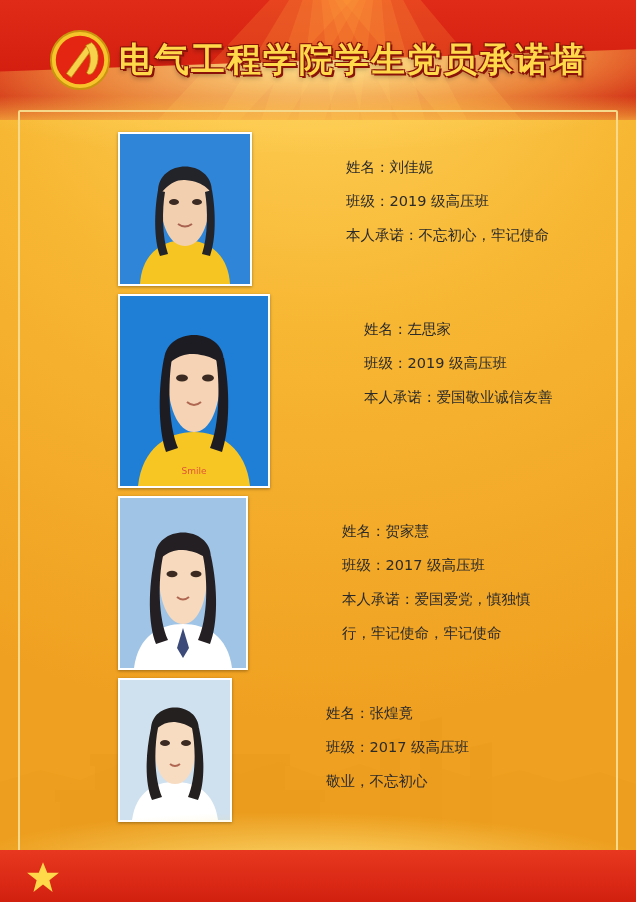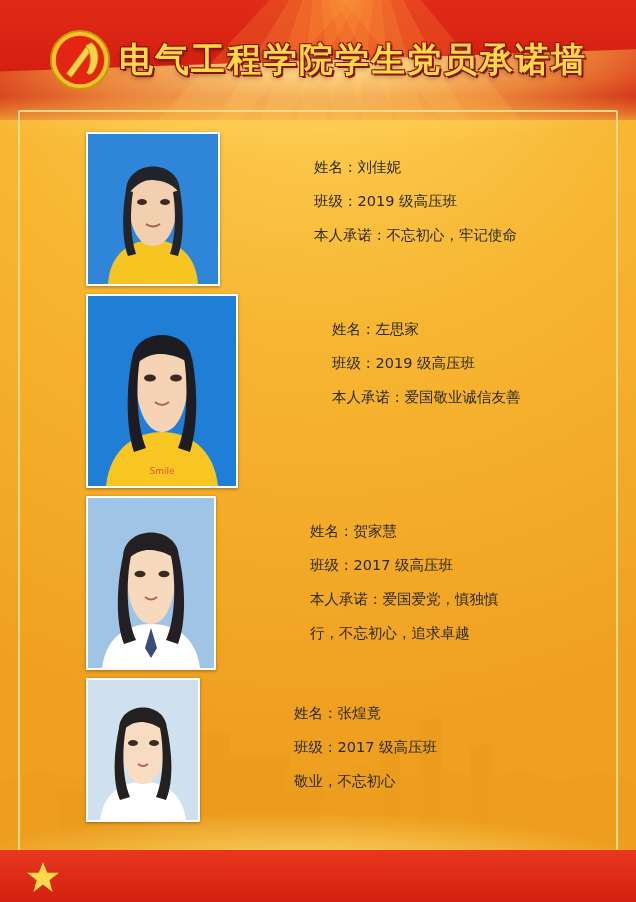--- a/index.html
+++ b/index.html
@@ -125,21 +125,21 @@
   }
 
   .card {
     display: flex;
     align-items: flex-start;
     margin-bottom: 8px;
   }
 
   .photo-wrap {
     flex: none;
-    margin-left: 68px;
+    margin-left: 100px;
     border: 2px solid #ffffff;
     box-shadow: 0 1px 3px rgba(0,0,0,0.35);
     background: #2f7fd0;
     overflow: hidden;
   }
   .photo {
     display: block;
   }
 
   .info {
@@ -294,21 +294,21 @@
           <ellipse cx="52" cy="76" rx="5.5" ry="3.2" fill="#3a2a22"></ellipse>
           <ellipse cx="76" cy="76" rx="5.5" ry="3.2" fill="#3a2a22"></ellipse>
           <path d="M57 99 Q63 104 69 99" stroke="#b06752" stroke-width="2" fill="none"></path>
           <path d="M63 130 L57 150 L63 160 L69 150 Z" fill="#3c4a7a"></path>
         </svg>
       </div>
       <div class="info">
         <div class="line">姓名：贺家慧</div>
         <div class="line">班级：2017 级高压班</div>
         <div class="line">本人承诺：爱国爱党，慎独慎</div>
-        <div class="line">行，不忘初心，追求卓越</div>
+        <div class="line">行，牢记使命，牢记使命</div>
       </div>
     </div>
 
     <div class="card">
       <div class="photo-wrap">
         <svg class="photo" width="110" height="140" viewBox="0 0 110 140">
           <rect width="110" height="140" fill="#cfe0ef"></rect>
           <path d="M12 140 C16 112 34 102 55 102 C76 102 94 112 98 140 Z" fill="#ffffff"></path>
           <path d="M33 54 C33 24 77 24 77 54 C77 88 68 104 55 104 C42 104 33 88 33 54 Z" fill="#f8dcc2"></path>
           <path d="M31 50 C31 20 79 20 79 50 C79 58 74 44 55 42 C37 41 33 58 31 50 Z" fill="#24201f"></path>

